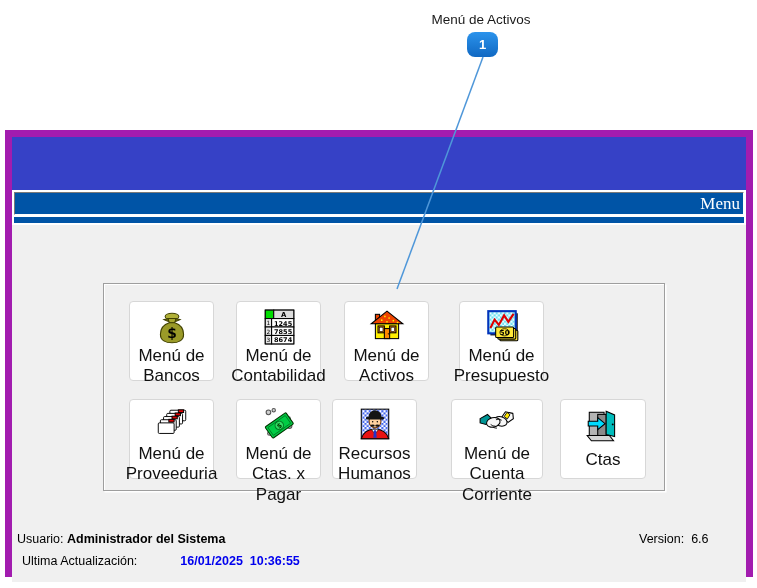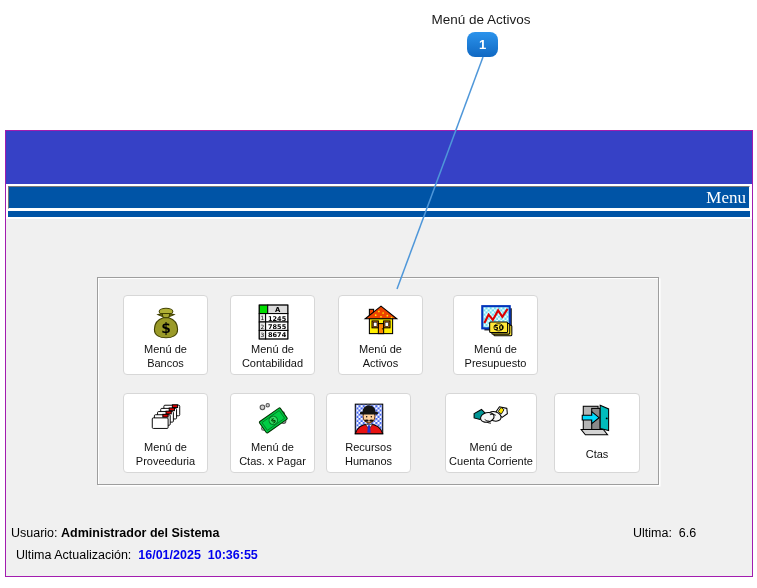--- a/index.html
+++ b/index.html
@@ -12,46 +12,46 @@
                font-size:13.5px; color:#1a1a1a; }
   .ann-badge { position:absolute; left:467px; top:32px; width:31px; height:25px;
                border-radius:8px; background:linear-gradient(#2b93ec,#1068c2);
                color:#fff; font-weight:bold; font-size:13px;
                display:flex; align-items:center; justify-content:center; }
   .ann-overlay { position:absolute; left:0; top:0; width:757px; height:588px;
                  pointer-events:none; z-index:50; }
 
   
   .window { position:absolute; left:5px; top:130px; width:748px; height:447px;
-            border:1px solid #a21caf; background:#d946ef; }
+            border:7px solid #a21caf; background:#d946ef; }
   .titlebar { height:53px; background:#3641c6; }
   .midsec { background:#ffffff; padding:2px; }
   .menubar { position:relative; height:23px; background:#0054a6;
              border:1px solid; border-color:#7a7a7a #fdfdfd #fdfdfd #7a7a7a; }
   .menubar .menu-text { position:absolute; right:3px; top:1px;
              font-family:"Liberation Serif", serif; font-size:17px; color:#ffffff; }
   .strip { height:6px; margin-top:2px; background:#0054a6; }
   .body { position:relative; background:#f0f0f0; height:357px; }
 
   
   .panel { position:absolute; left:91px; top:58px; width:562px; height:208px;
            background:#f0f0f0; border:1px solid #9e9e9e;
            box-shadow: inset 1px 1px 0 #ffffff, 1.5px 1.5px 0 #ffffff; }
   .menu-btn { position:absolute; width:85px; height:80px; background:#ffffff;
               border:1px solid #d7d7d7; border-radius:4px; cursor:pointer;
               display:flex; flex-direction:column; align-items:center; padding-top:6px; }
   .btn-icon { height:40px; display:flex; align-items:center; justify-content:center; }
   .btn-label { flex:1; display:flex; align-items:center; justify-content:center;
-               text-align:center; white-space:pre-line; font-size:11px;
+               text-align:center; white-space:pre-line; font-size:17px;
                line-height:1.2; color:#111; padding-bottom:3px; }
 
   
   .st { position:absolute; font-size:12.5px; color:#000; white-space:pre; }
   .st b { font-weight:bold; }
-  .blue-val { color:#0000ee; font-weight:bold; }
+  .blue-val { color:#0000ee; font-weight:bold;margin-left:36px; }
 
   svg text { font-family:"DejaVu Sans", sans-serif; }
 </style>
 </head>
 <body>
 
 <div class="page">
 
   <div class="ann-title">Menú de Activos</div>
   <div class="ann-badge">1</div>
@@ -257,18 +257,18 @@
               <polygon points="4,13.5 13,13.5 13,10 20,15.8 13,21.5 13,18 4,18" fill="#00dcff" stroke="#000"></polygon>
             </svg>
           </span>
           <span class="btn-label">Ctas</span>
         </div>
 
       </div>
 
       <div class="st" style="left:5px;top:307px"><span>Usuario:</span> <b>Administrador del Sistema</b></div>
       <div class="st" style="left:10px;top:329px"><span>Ultima Actualización:</span>  <span class="blue-val">16/01/2025  10:36:55</span></div>
-      <div class="st" style="left:627px;top:307px"><span>Ultima:</span>  <span>6.6</span></div>
+      <div class="st" style="left:627px;top:307px"><span>Version:</span>  <span>6.6</span></div>
 
     </div>
   </div>
 
 </div>
 
 </body></html>

